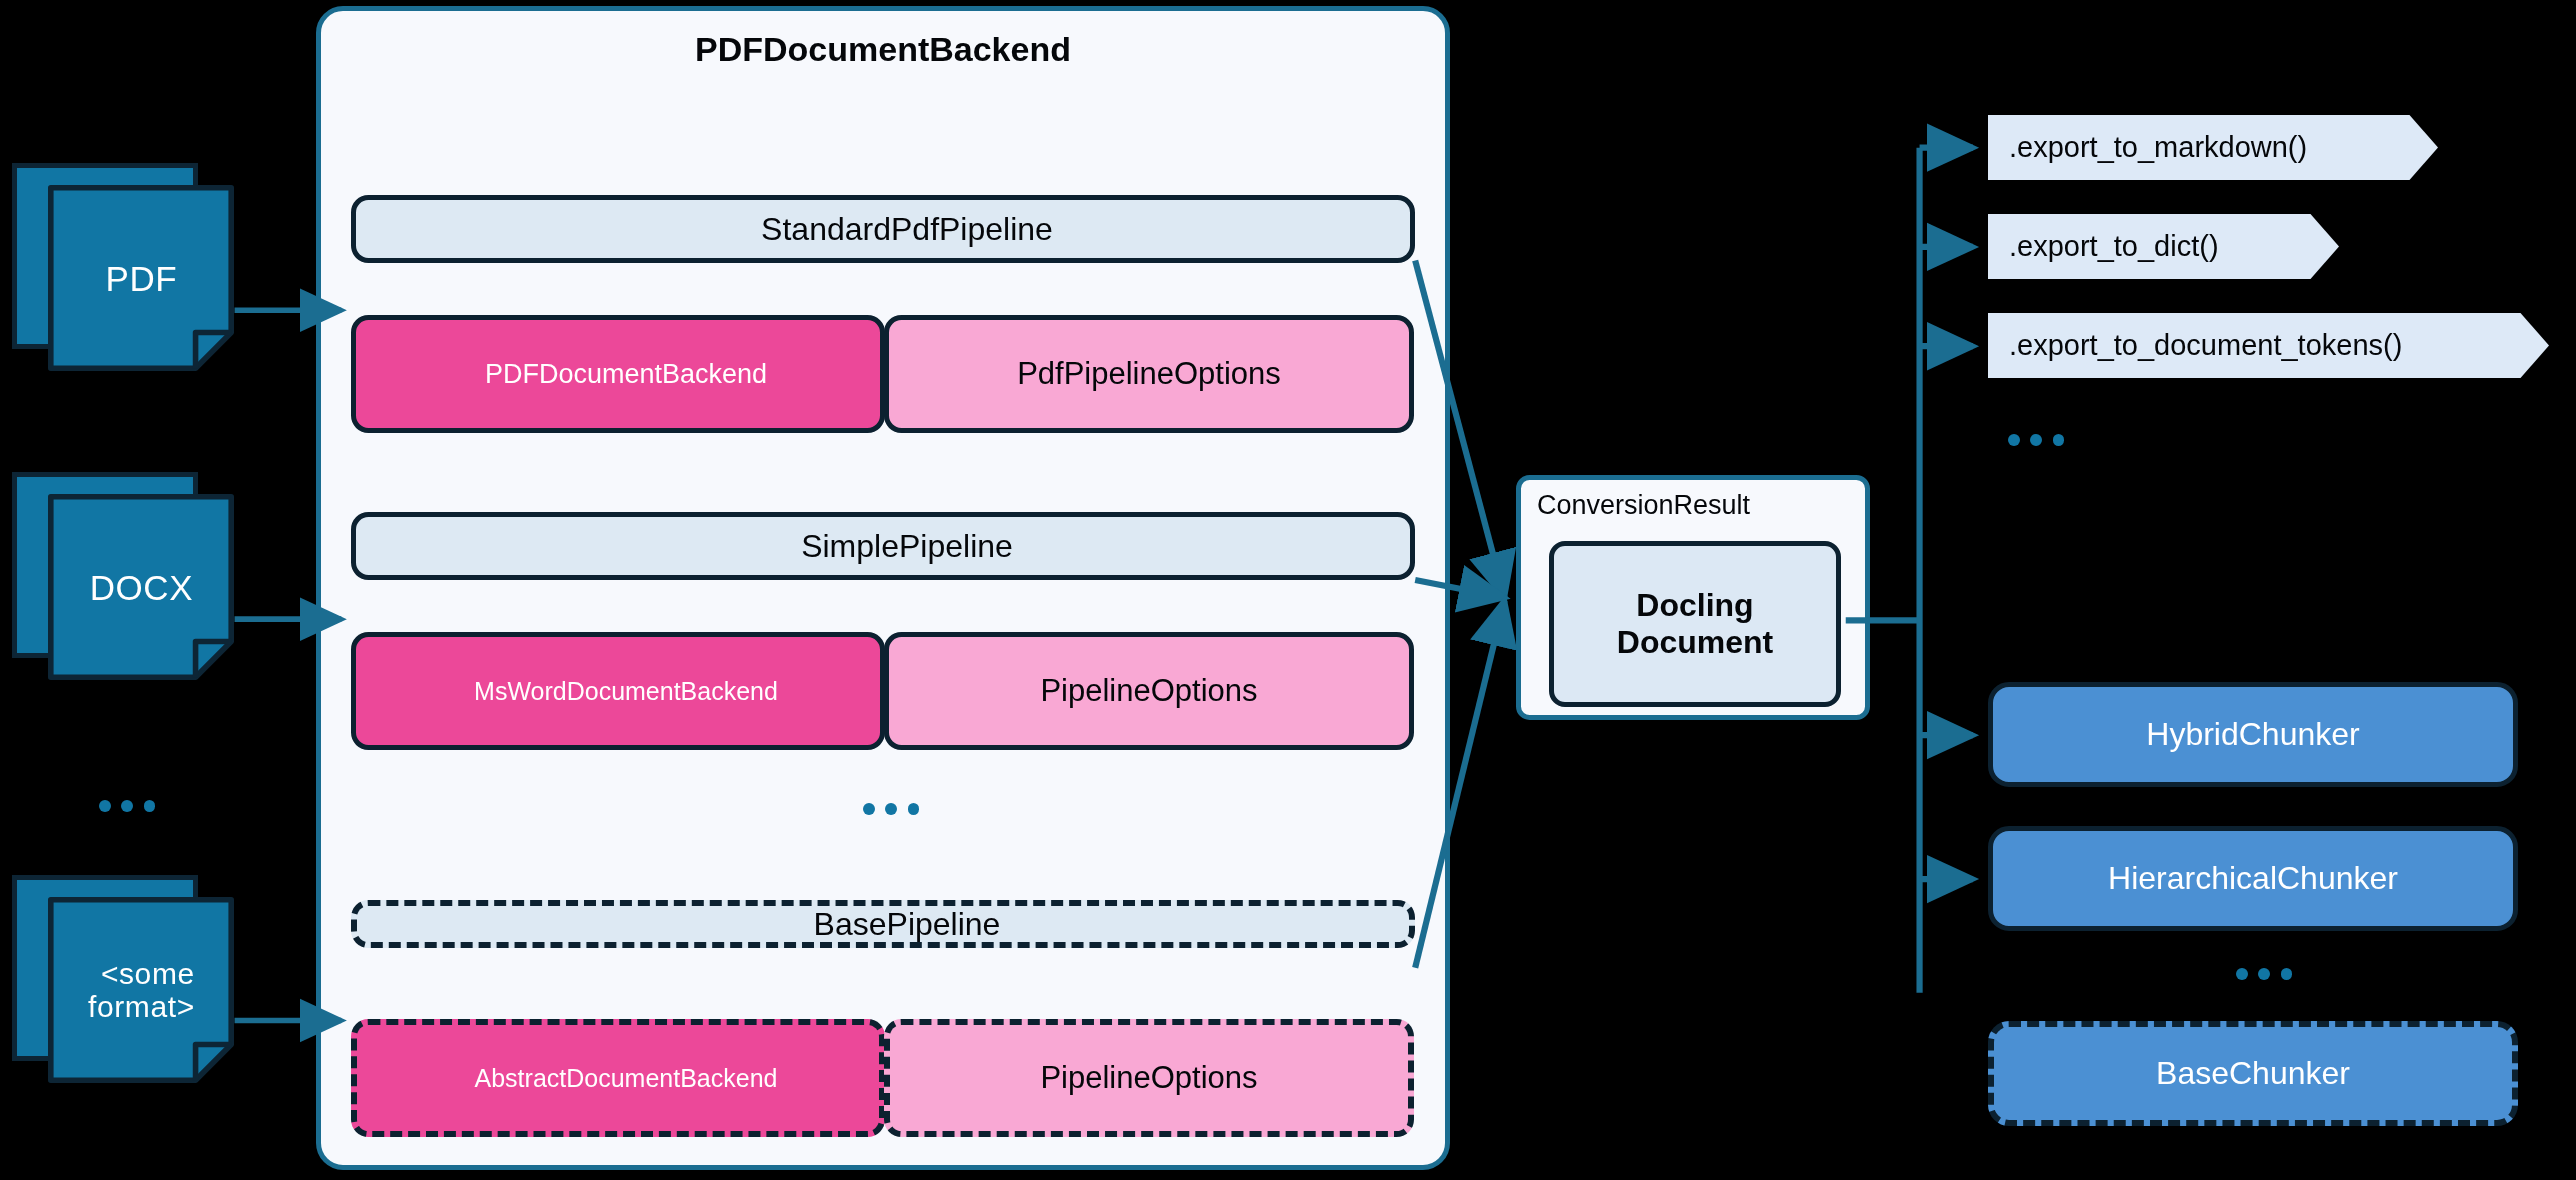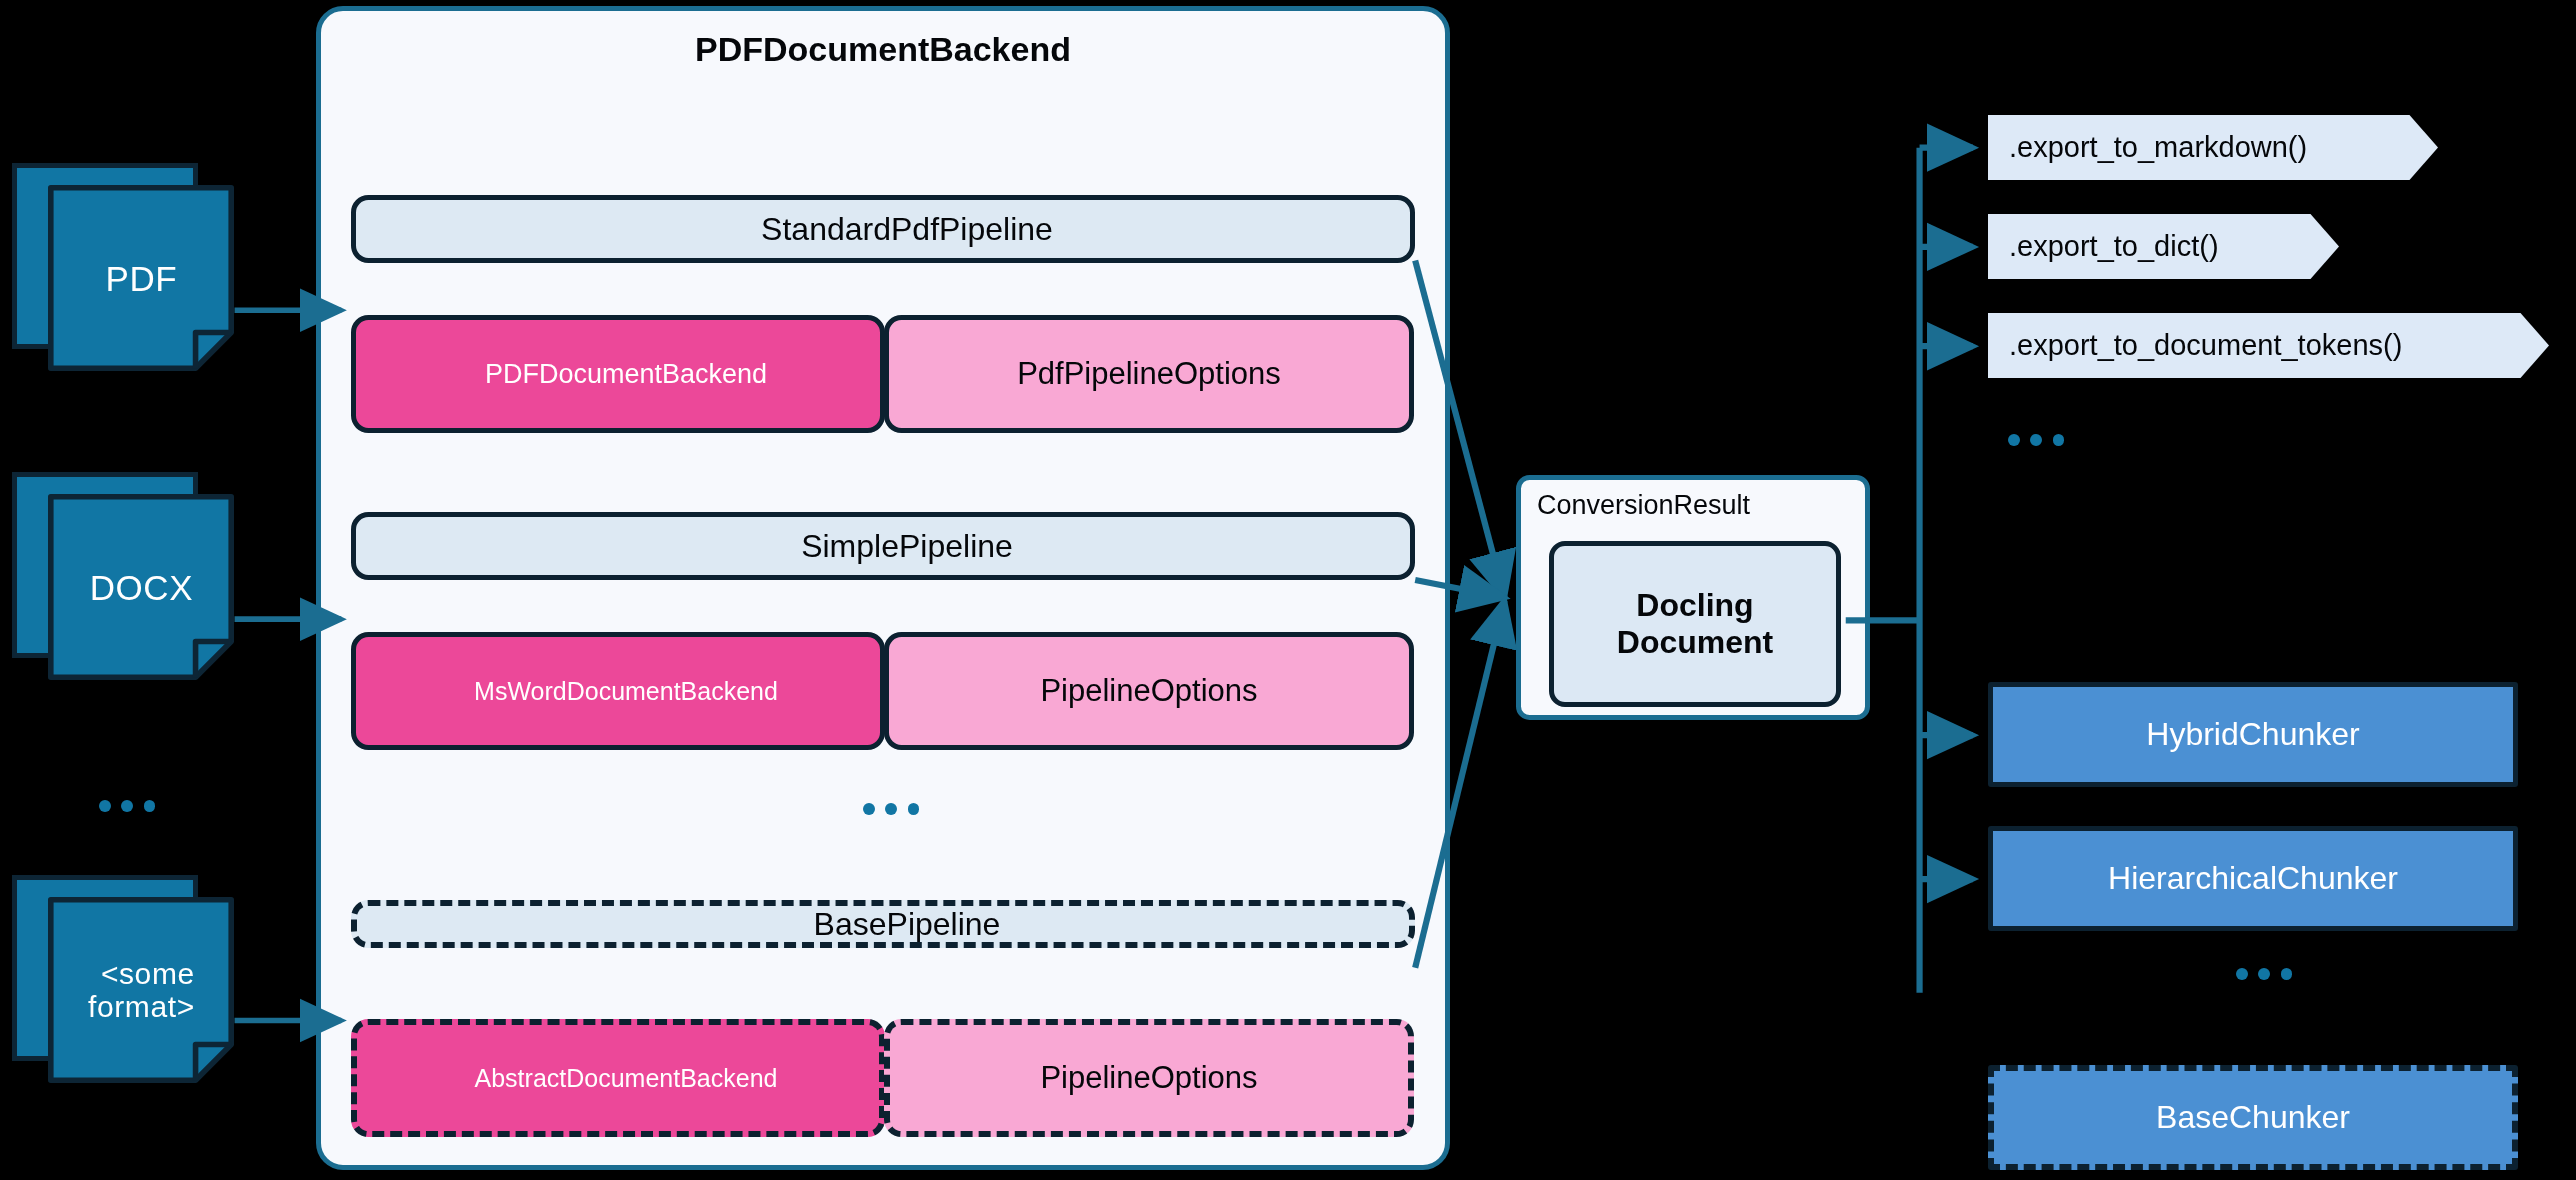--- a/index.html
+++ b/index.html
@@ -160,21 +160,21 @@
     display: flex;
     align-items: center;
     padding-left: 21px;
     clip-path: polygon(0 0, calc(100% - 28.5px) 0, 100% 50%, calc(100% - 28.5px) 100%, 0 100%);
   }
 
   
   .chunker-box {
     background: #4b90d3;
     border: 5.6px solid #0c2130;
-    border-radius: 3px;
+    border-radius: 21px;
     display: flex;
     align-items: center;
     justify-content: center;
     color: #ffffff;
     font-size: 32px;
   }
   .chunker-box.dashed { border-style: dashed; border-width: 6.2px; }
 
   
   #wires {
@@ -268,21 +268,21 @@
       <i></i>
   </div>
 
   <div class="abs chunker-box" style="left:1988px; top:682px; width:530px; height:105px;">HybridChunker</div>
   <div class="abs chunker-box" style="left:1988px; top:826px; width:530px; height:105px;">HierarchicalChunker</div>
   <div class="abs dots" style="left:2236px; top:968px;">
     <i></i>
       <i></i>
       <i></i>
   </div>
-  <div class="abs chunker-box dashed" style="left:1988px; top:1021px; width:530px; height:105px;margin-top:44px;">BaseChunker</div>
+  <div class="abs chunker-box dashed" style="left:1988px; top:1021px; width:530px; height:105px;">BaseChunker</div>
 
   <svg id="wires" viewBox="0 0 4152 1902" width="2576" height="1180">
     <defs>
       <marker id="ah" markerWidth="9" markerHeight="9" refX="7.4" refY="4.5" orient="auto" markerUnits="strokeWidth">
         <path d="M0,0.6 L8.4,4.5 L0,8.4 Z" fill="#1b6d91"></path>
       </marker>
     </defs>
 
     <g stroke="#1b6d91" stroke-width="9" fill="none" marker-end="url(#ah)">
       <path d="M378 500 H550"></path>

